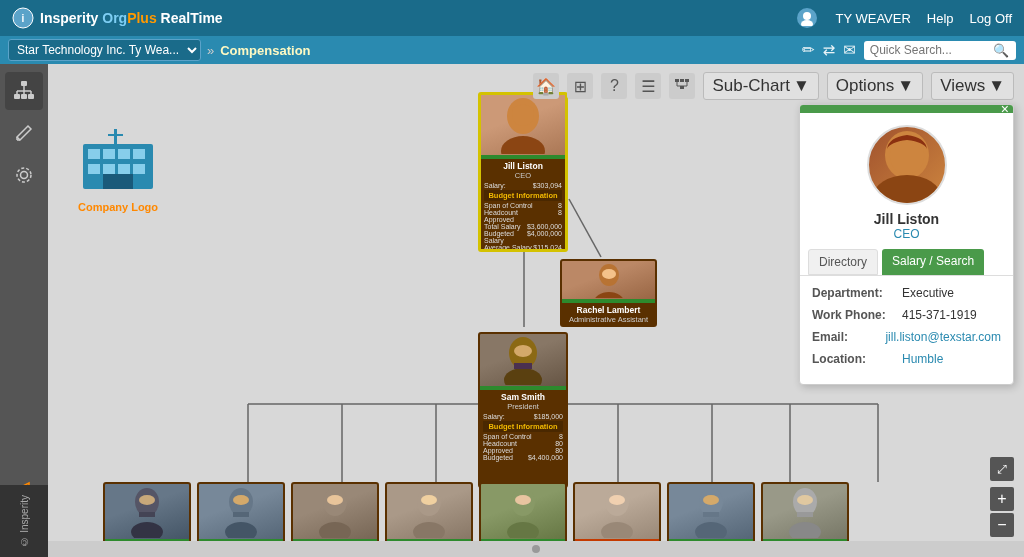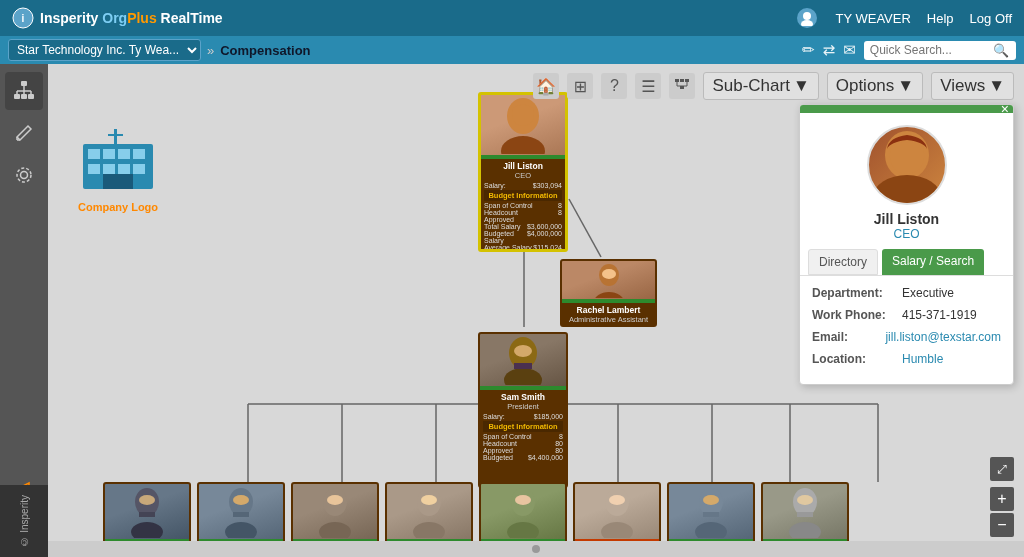--- a/index.html
+++ b/index.html
@@ -43,21 +43,21 @@
     .breadcrumb-select {
       background: #1a6b8a;
       border: 1px solid #5ba3c9;
       color: white;
       font-size: 12px;
       padding: 2px 4px;
       border-radius: 3px;
       cursor: pointer;
     }
     .breadcrumb-arrow { color: #ccc; }
-    .breadcrumb-current { font-weight: bold; color: #0f172a; }
+    .breadcrumb-current { font-weight: bold; color: #fef9c3; }
     .breadcrumb-right { display: flex; align-items: center; gap: 8px; }
     .breadcrumb-icon { color: white; cursor: pointer; font-size: 15px; opacity: 0.9; }
     .search-box {
       display: flex; align-items: center;
       background: white; border-radius: 3px;
       padding: 2px 6px; gap: 4px;
     }
     .search-input {
       border: none; outline: none; font-size: 12px; width: 120px; color: #333;
     }

